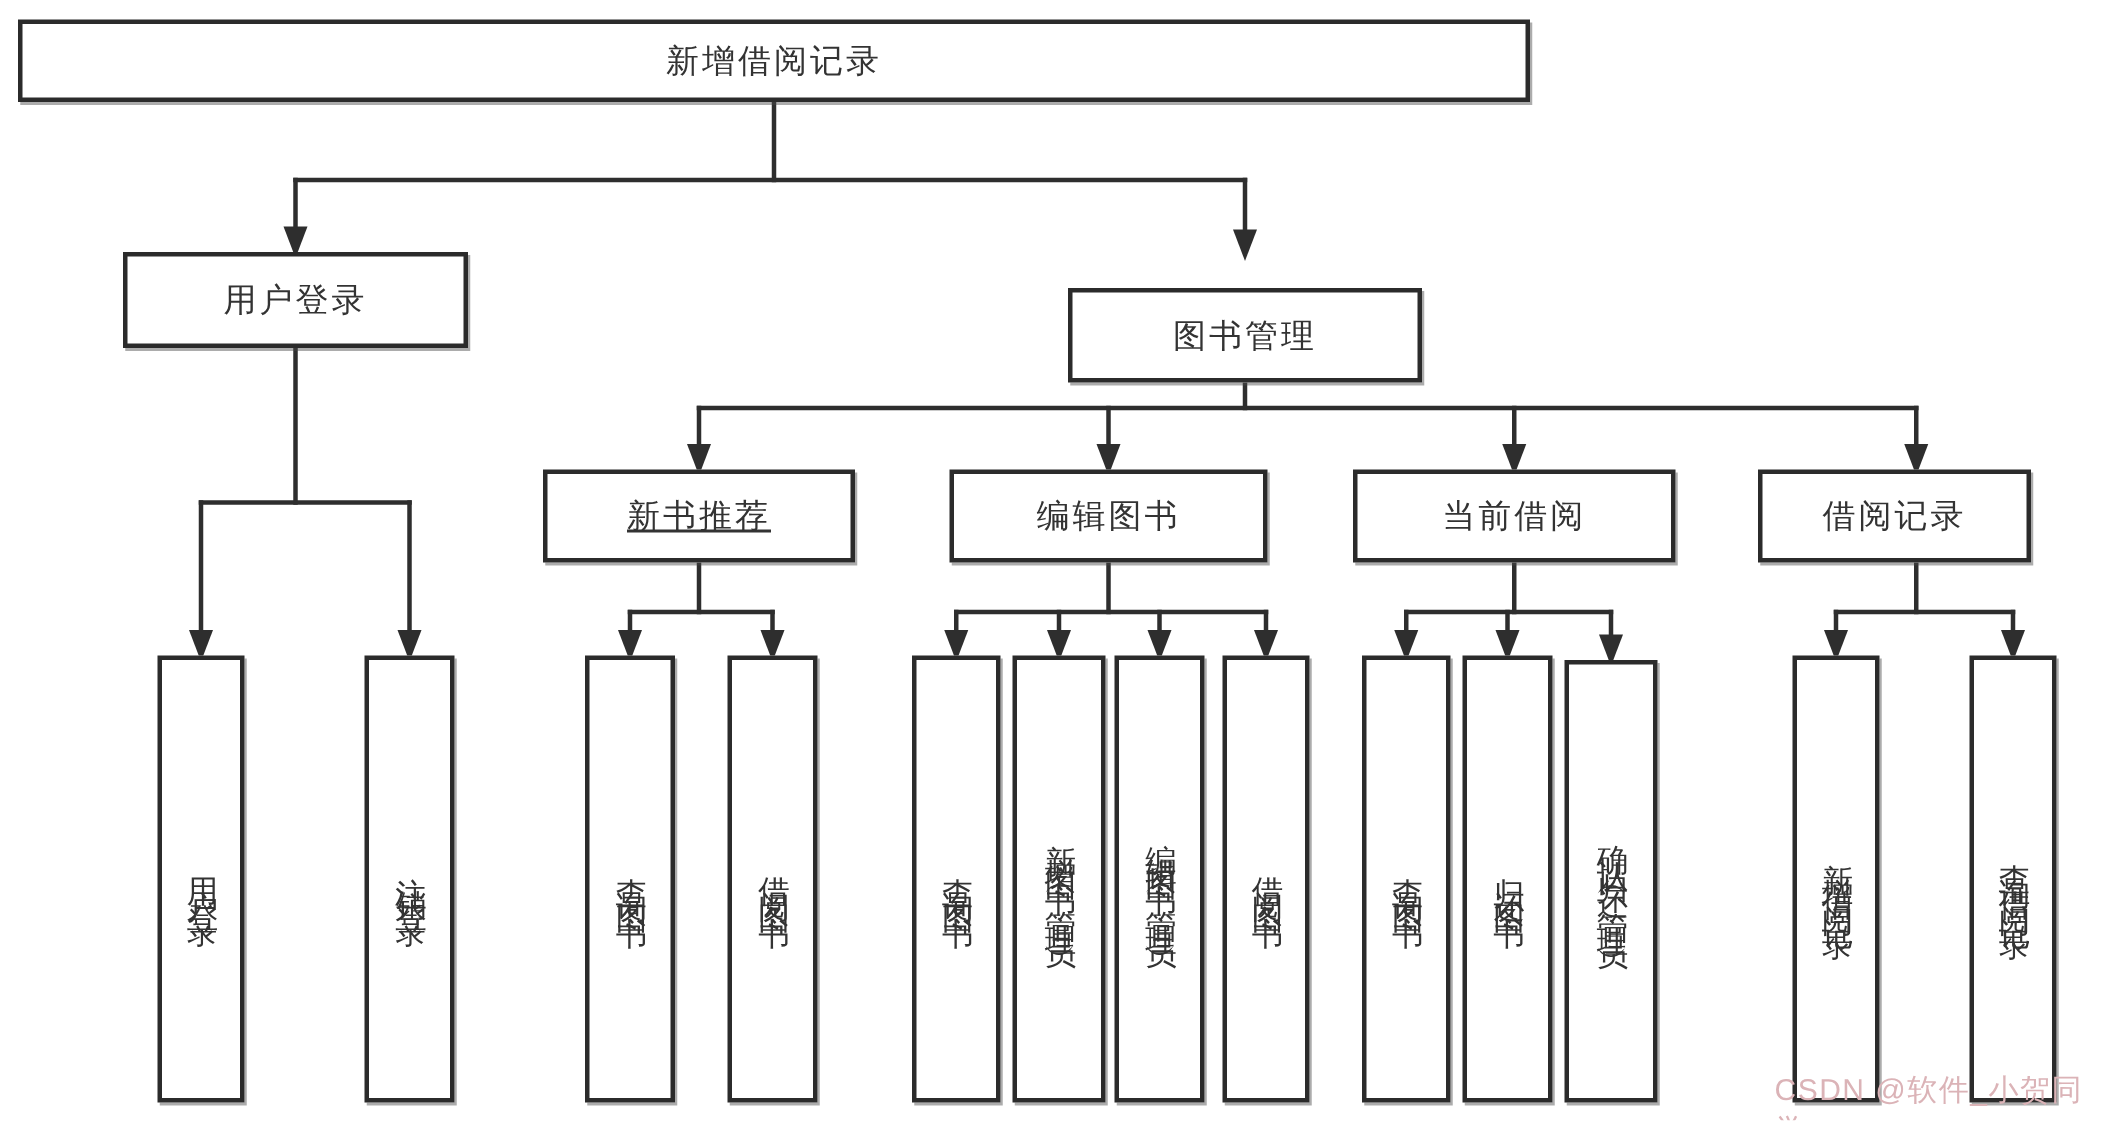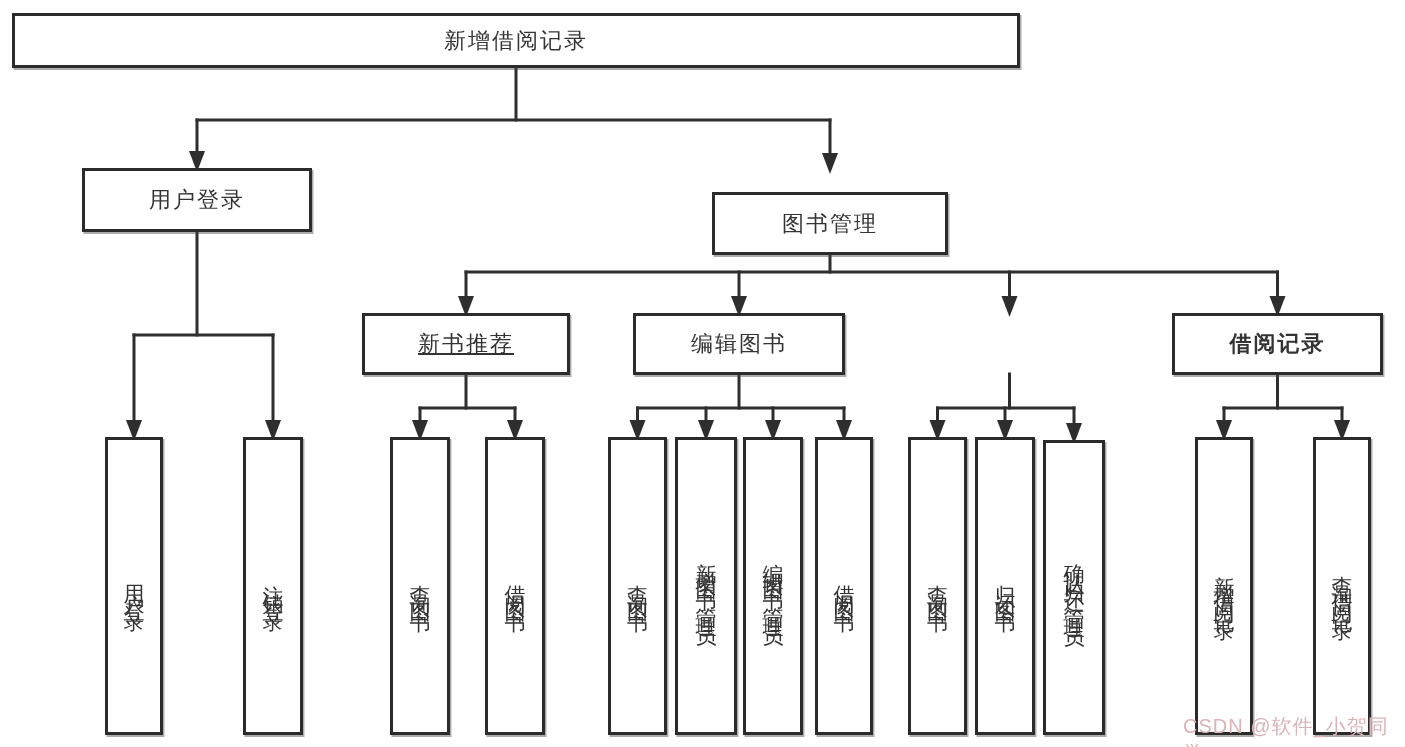--- a/index.html
+++ b/index.html
@@ -101,19 +101,20 @@
     <div class="node v" style="left: 243px; top: 437px; width: 60px; height: 298px;">注销登录</div>
     <div class="node h" style="left: 712px; top: 170px; width: 236px; height: 63px; margin-top: 22px;">图书管理</div>
     <div class="node h" style="left: 362px; top: 313px; width: 208px; height: 62px; text-decoration: underline;">新书推荐</div>
     <div class="node v" style="left: 390px; top: 437px; width: 60px; height: 298px;">查询图书</div>
     <div class="node v" style="left: 485px; top: 437px; width: 60px; height: 298px;">借阅图书</div>
     <div class="node h" style="left: 633px; top: 313px; width: 212px; height: 62px;">编辑图书</div>
     <div class="node v" style="left: 608px; top: 437px; width: 59px; height: 298px;">查询图书</div>
     <div class="node v" style="left: 675px; top: 437px; width: 62px; height: 298px;">新增图书（管理员）</div>
     <div class="node v" style="left: 743px; top: 437px; width: 60px; height: 298px;">编辑图书（管理员）</div>
     <div class="node v" style="left: 815px; top: 437px; width: 58px; height: 298px;">借阅图书</div>
+    <div class="node h" style="left: 902px; top: 313px; width: 215px; height: 62px;">当前借阅</div>
     <div class="node v" style="left: 908px; top: 437px; width: 59px; height: 298px;">查询图书</div>
     <div class="node v" style="left: 975px; top: 437px; width: 60px; height: 298px;">归还图书</div>
     <div class="node v" style="left: 1043px; top: 440px; width: 62px; height: 295px;">确认归还（管理员）</div>
-    <div class="node h" style="left: 1172px; top: 313px; width: 211px; height: 62px; font-weight: bold;">借阅记录</div>
+    <div class="node h" style="left: 1172px; top: 313px; width: 182px; height: 62px;">借阅记录</div>
     <div class="node v" style="left: 1195px; top: 437px; width: 58px; height: 298px;">新增借阅记录</div>
     <div class="node v" style="left: 1313px; top: 437px; width: 58px; height: 298px;">查询借阅记录</div>
   </div>
 
 </body></html>

